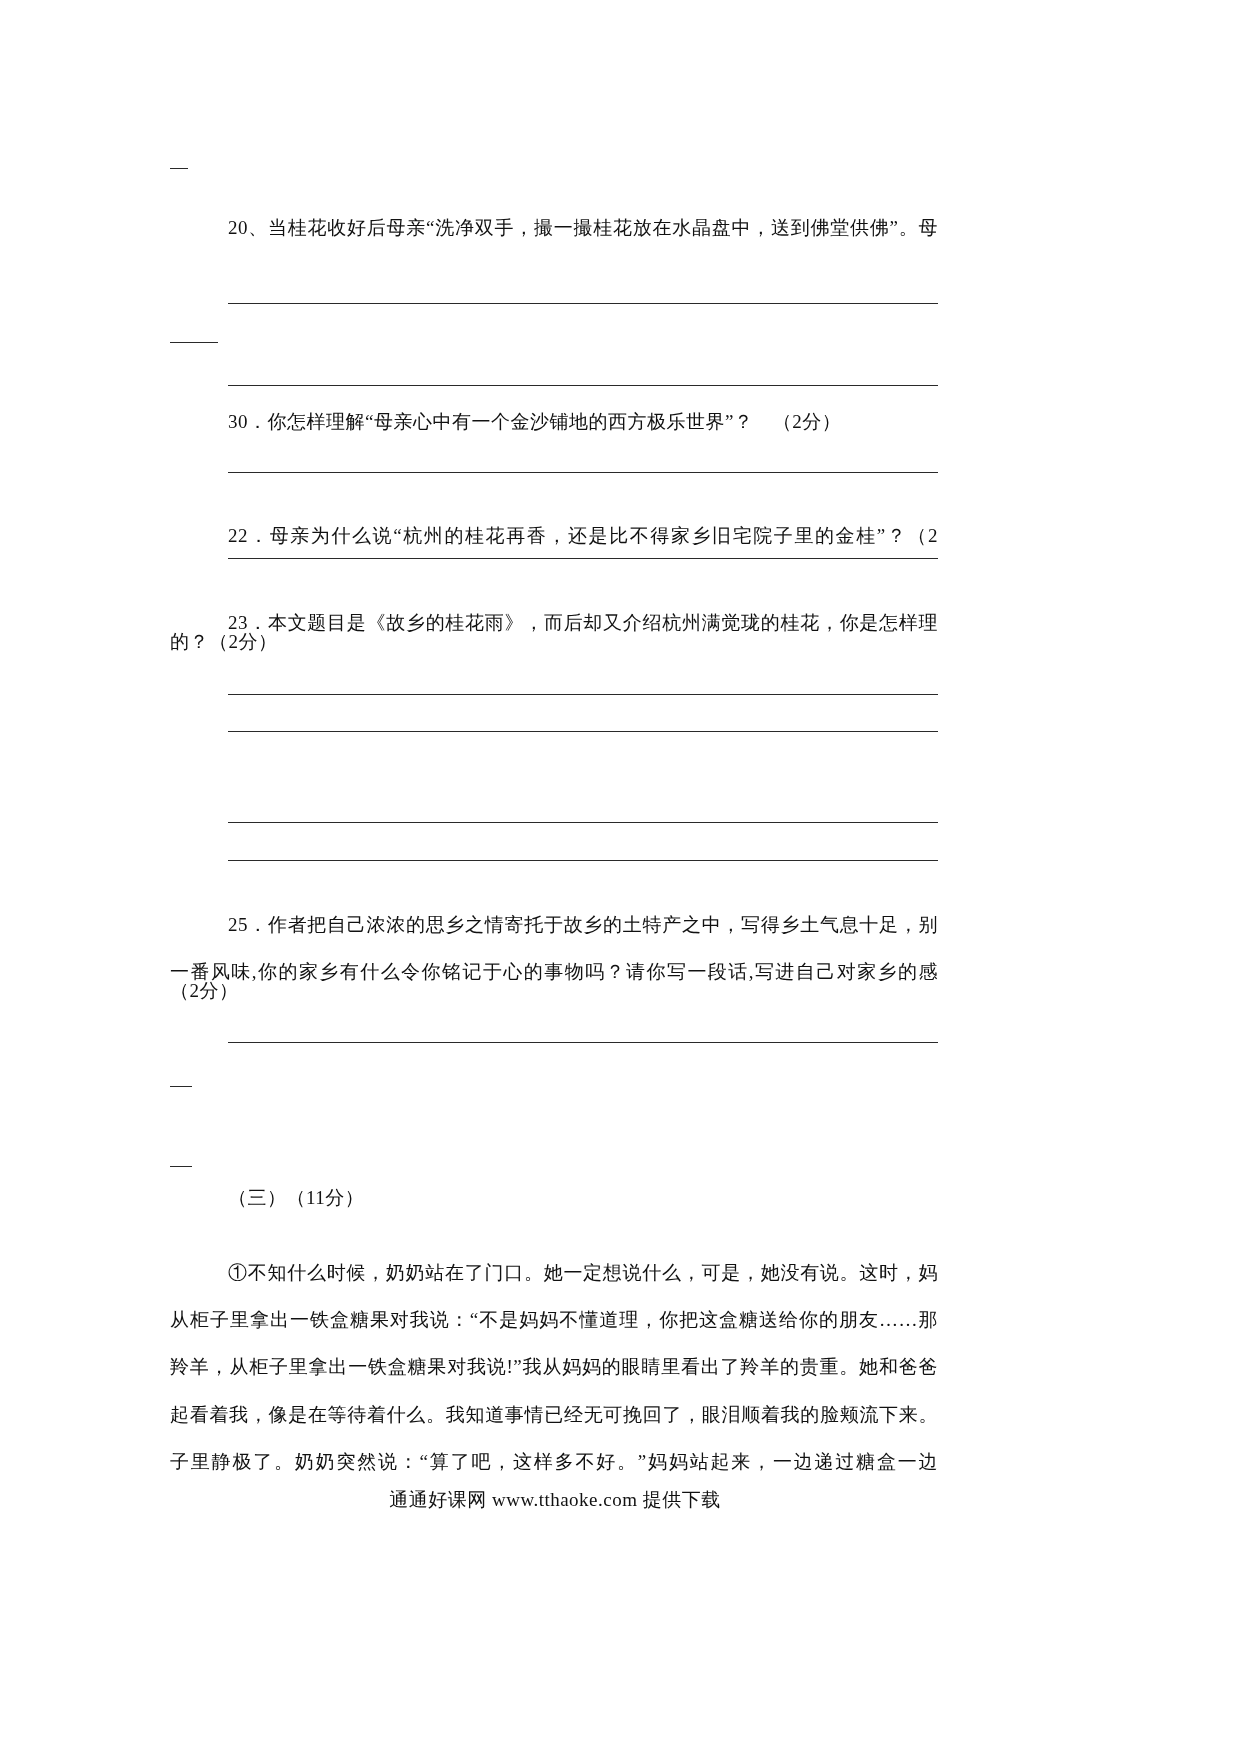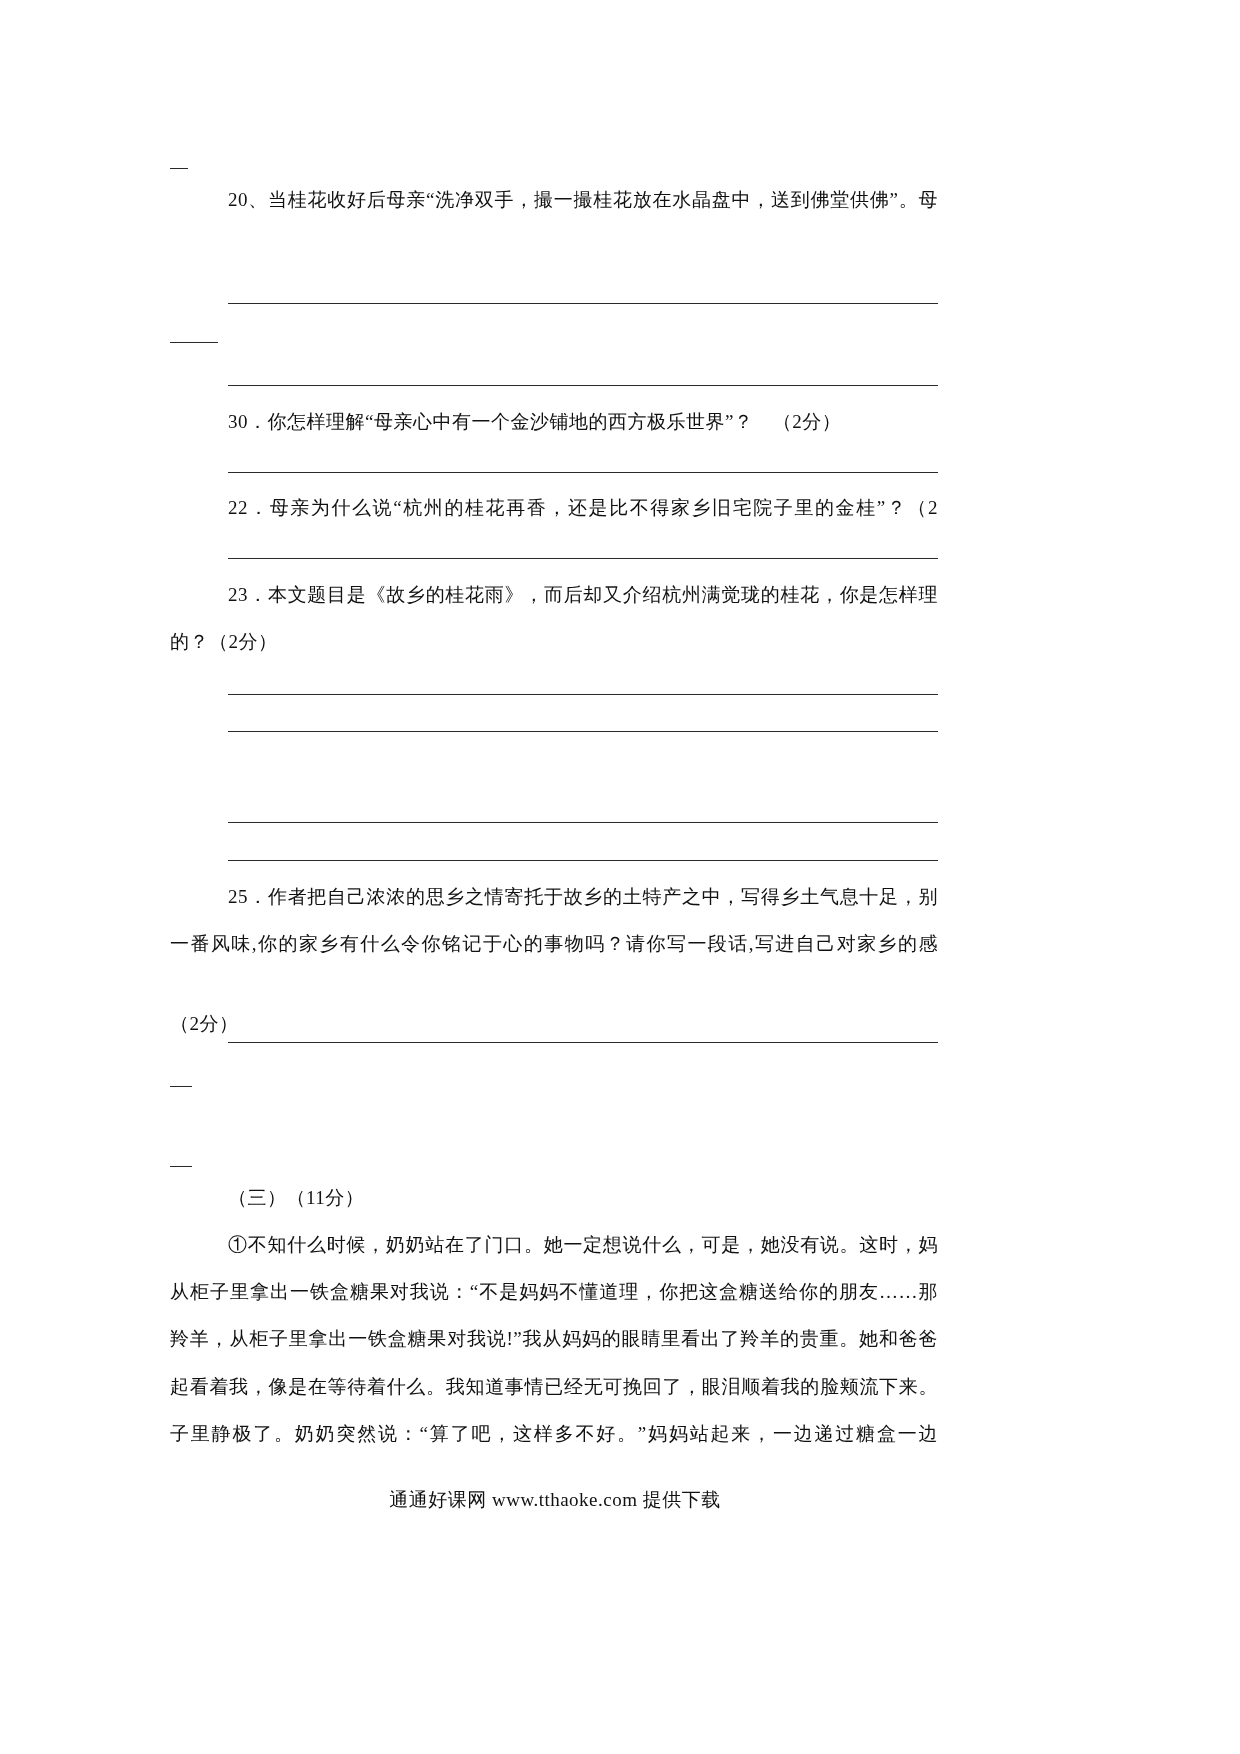--- a/index.html
+++ b/index.html
@@ -23,20 +23,21 @@
     height: 27px;
     white-space: pre;
     letter-spacing: 0.5px;
     color: #111111;
   }
   .just {
     white-space: normal;
     text-align: justify;
     text-align-last: justify;
     overflow: hidden;
+    margin-top: 28px;
   }
   .rule {
     position: absolute;
     height: 0;
     border-top: 1px solid #2a2a2a;
   }
   .mdash {
     position: absolute;
     height: 0;
     border-top: 1px solid #2a2a2a;
@@ -75,21 +76,21 @@
   <div class="tline just" style="left:228px; top:581px; width:710px;">23．本文题目是《故乡的桂花雨》，而后却又介绍杭州满觉珑的桂花，你是怎样理解</div>
   <div class="tline" style="left:170px; top:628px;">的？（2分）</div>
   <div class="rule" style="left:228px; top:694px; width:710px;"></div>
   <div class="rule" style="left:228px; top:731px; width:710px;"></div>
 
   <div class="rule" style="left:228px; top:822px; width:710px;"></div>
   <div class="rule" style="left:228px; top:860px; width:710px;"></div>
 
   <div class="tline just" style="left:228px; top:883px; width:710px;">25．作者把自己浓浓的思乡之情寄托于故乡的土特产之中，写得乡土气息十足，别有</div>
   <div class="tline just" style="left:170px; top:930px; width:768px;">一番风味,你的家乡有什么令你铭记于心的事物吗？请你写一段话,写进自己对家乡的感情。</div>
-  <div class="tline" style="left:170px; top:977px;margin-top:33px;">（2分）</div>
+  <div class="tline" style="left:170px; top:977px;">（2分）</div>
   <div class="rule" style="left:228px; top:1042px; width:710px;"></div>
 
   <div class="tline" style="left:228px; top:1184px;">（三）（11分）</div>
 
   <div class="tline just" style="left:228px; top:1231px; width:710px;">①不知什么时候，奶奶站在了门口。她一定想说什么，可是，她没有说。这时，妈妈</div>
   <div class="tline just" style="left:170px; top:1278px; width:768px;">从柜子里拿出一铁盒糖果对我说：“不是妈妈不懂道理，你把这盒糖送给你的朋友……那只</div>
   <div class="tline just" style="left:170px; top:1325px; width:768px;">羚羊，从柜子里拿出一铁盒糖果对我说!”我从妈妈的眼睛里看出了羚羊的贵重。她和爸爸一</div>
   <div class="tline just" style="left:170px; top:1373px; width:768px;">起看着我，像是在等待着什么。我知道事情已经无可挽回了，眼泪顺着我的脸颊流下来。屋</div>
   <div class="tline just" style="left:170px; top:1420px; width:768px;">子里静极了。奶奶突然说：“算了吧，这样多不好。”妈妈站起来，一边递过糖盒一边说：“您</div>
 

